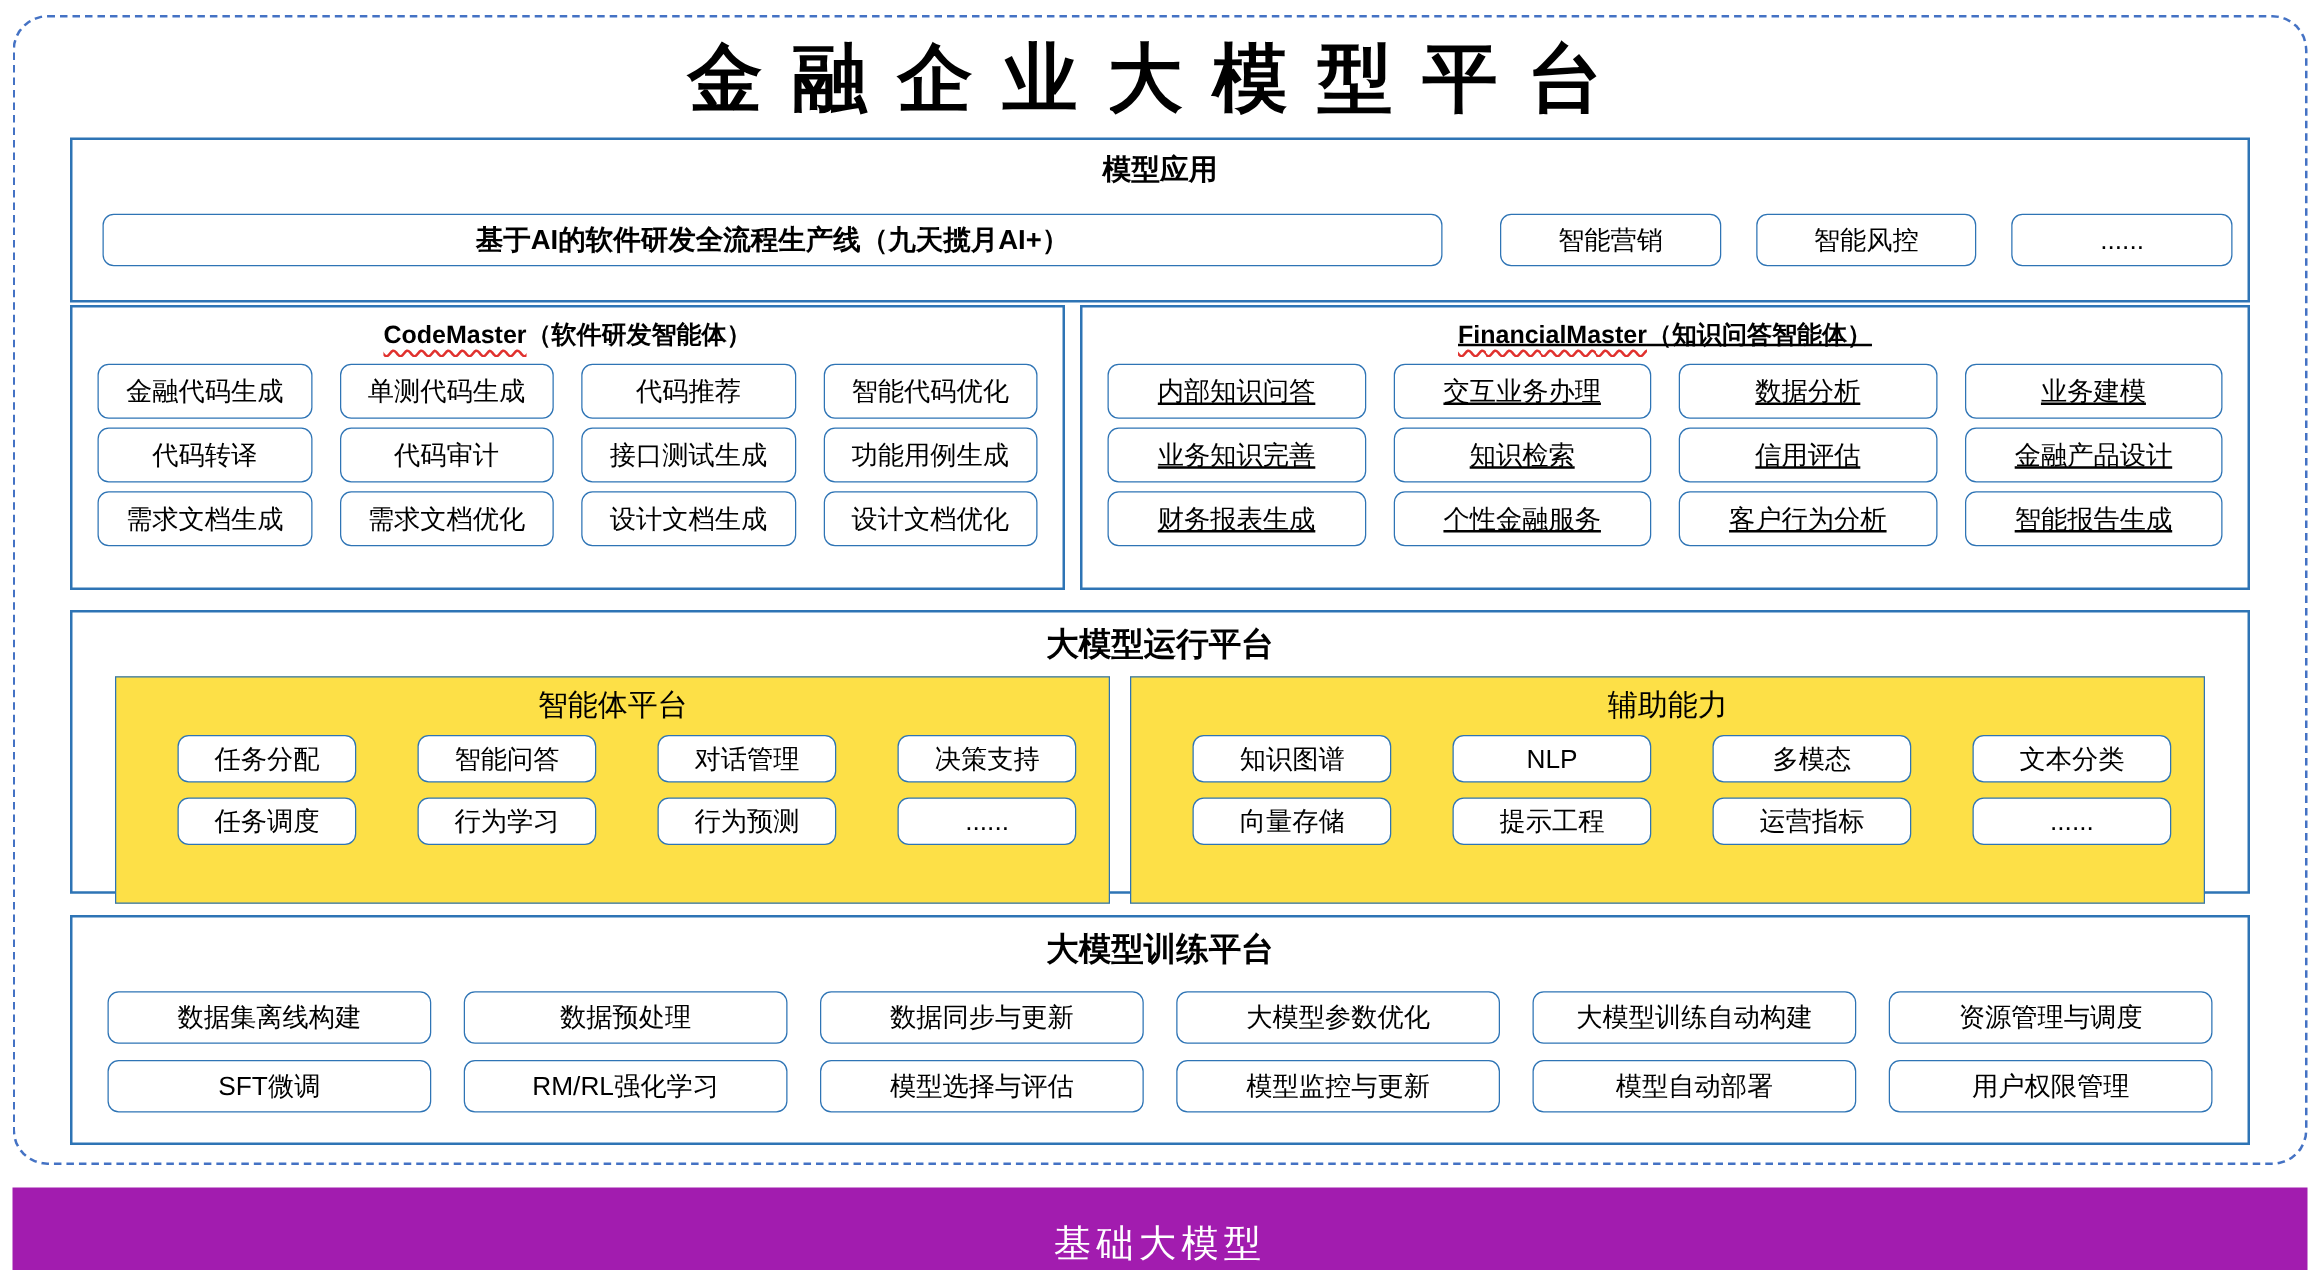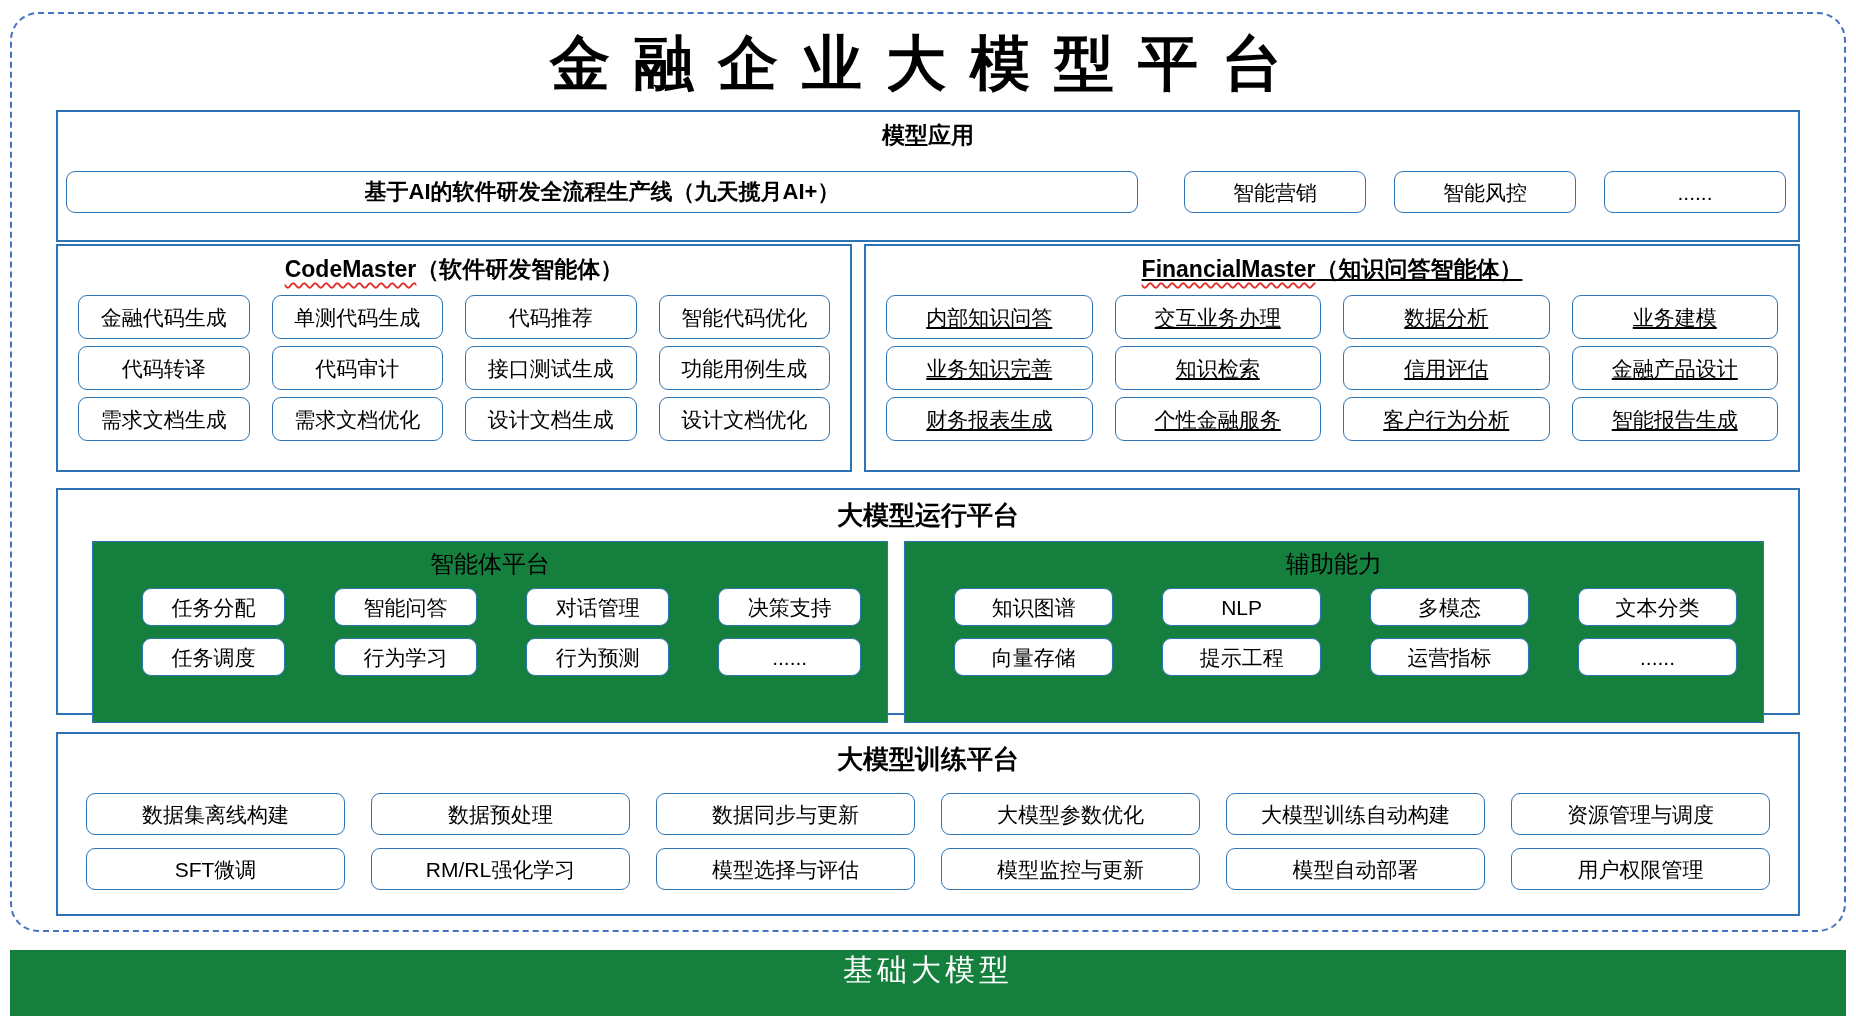--- a/index.html
+++ b/index.html
@@ -14,63 +14,63 @@
   }
   .title {
     position:absolute; left:0; top:16px; width:100%; text-align:center;
     font-family:"DejaVu Serif", serif; font-weight:700;
     font-size:60px; letter-spacing:24px; line-height:1.1; white-space:nowrap;
   }
   
   .sec { position:absolute; border:2px solid #2e74b5; background:#ffffff; box-sizing:border-box; }
   .sec-heading { text-align:center; font-weight:700; padding-top:8px; }
   .h23 { font-size:23px; }
-  .h27 { font-size:23px; }
+  .h27 { font-size:20px; }
   .h26 { font-size:26px; }
   
   .item {
     border:1px solid #2e74b5; border-radius:9px; background:#ffffff;
     display:flex; align-items:center; justify-content:center;
     font-size:21px; line-height:1; white-space:nowrap; overflow:hidden;
     box-sizing:border-box;
   }
   .bold { font-weight:700; }
   
   .sec-apps { left:44px; top:96px; width:1744px; height:132px; }
-  .apps-row { display:flex; gap:28px; padding:20px 12px 0 8px; }
+  .apps-row { display:flex; gap:28px; padding:20px 12px 0 24px; }
   .apps-row .item { height:42px; flex:1; }
   .apps-row .app-wide { flex:0 0 1072px; margin-right:18px; font-size:22px; }
   
   .agents-row { position:absolute; left:44px; top:230px; width:1744px; height:228px; display:flex; gap:12px; }
   .agent-sec { position:relative; border:2px solid #2e74b5; background:#fff; box-sizing:border-box; height:228px; }
   .agent-code { flex:0 0 796px; }
   .agent-fin  { flex:1;text-decoration:underline; }
   .squiggle {
     text-decoration-line:underline; text-decoration-style:wavy;
     text-decoration-color:#e0312e; text-decoration-thickness:2px; text-underline-offset:5px;
   }
   .grid4 { display:grid; grid-template-columns:repeat(4,1fr); column-gap:22px; row-gap:7px; padding:10px 20px 0 20px; }
   .grid4 .item { height:44px; }
   
   .sec-runtime { left:44px; top:474px; width:1744px; height:227px; }
   .runtime-row { display:flex; gap:16px; padding:8px 34px 0 34px; }
-  .sub-sec { position:relative; border:1.5px solid #2e74b5; background:#15803d; box-sizing:border-box; height:182px; }
+  .sub-sec { position:relative; border:1.5px solid #2e74b5; background:#fde047; box-sizing:border-box; height:182px; }
   .sub-agent { flex:1; }
   .sub-aux { flex:1.08; }
   .sub-heading { text-align:center; font-size:24px; font-weight:400; padding-top:6px; }
   .grid4b { display:grid; grid-template-columns:repeat(4,1fr); column-gap:26px; row-gap:12px; padding:8px 26px 0 26px; }
   .grid4b .item { height:38px;margin-left:23px; }
   
   .sec-training { left:44px; top:718px; width:1744px; height:184px; }
   .grid6 { display:grid; grid-template-columns:repeat(6,1fr); column-gap:26px; row-gap:13px; padding:16px 28px 0 28px; }
   .grid6 .item { height:42px; }
   
   .base-bar {
     position:absolute; left:10px; top:950px; width:1836px; height:66px;
-    background:#15803d; color:#ffffff; display:flex; align-items:flex-start; justify-content:center;
+    background:#a21caf; color:#ffffff; display:flex; align-items:flex-end; justify-content:center;
     font-size:30px; letter-spacing:4px;
   }
 </style>
 </head>
 <body>
 
 <div class="canvas">
   <div class="frame">
 
     <div class="title">金融企业大模型平台</div>

